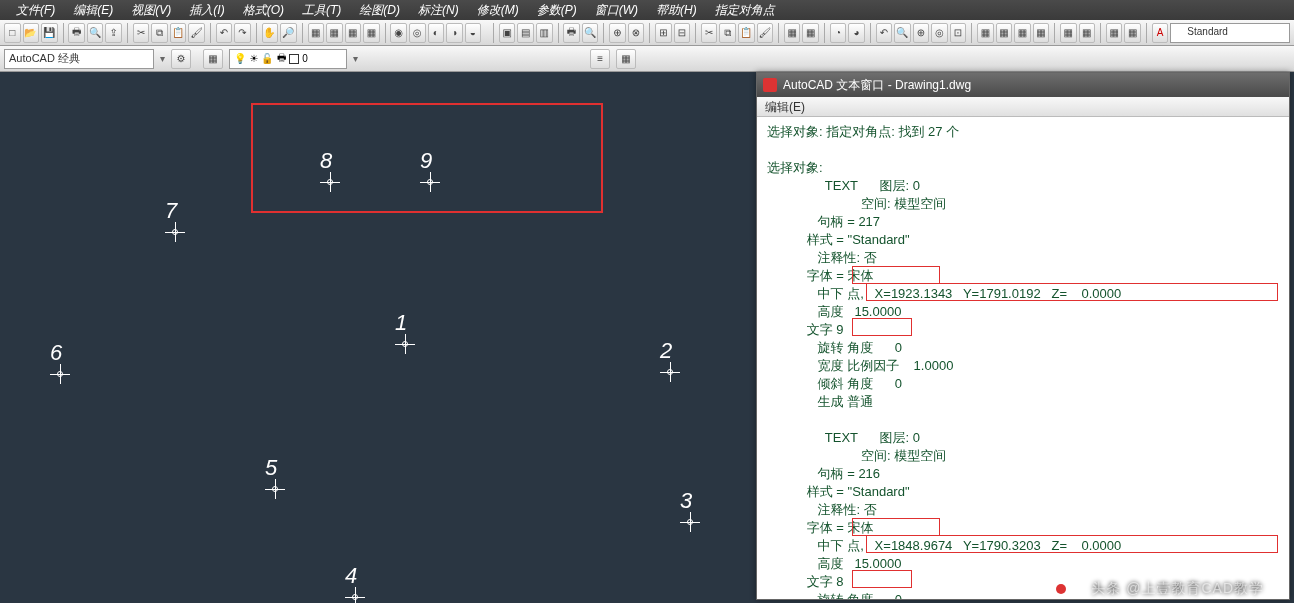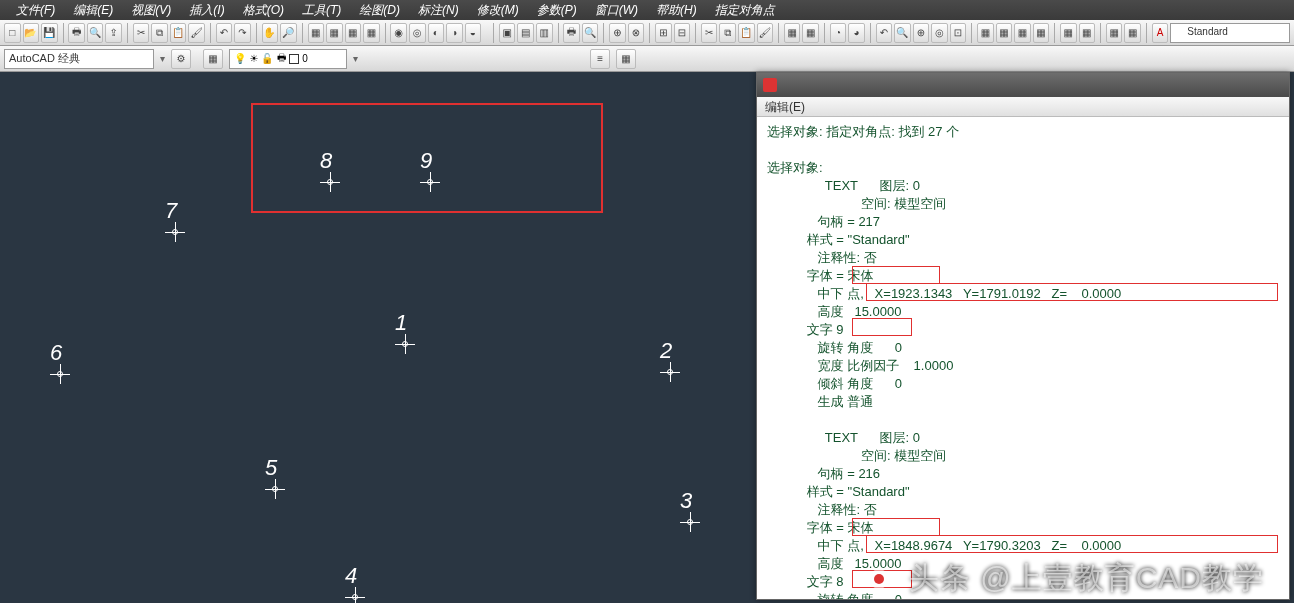--- a/index.html
+++ b/index.html
@@ -20,21 +20,21 @@
 .cad-point .cross::before { content:""; position:absolute; left:0; right:0; top:50%; height:1px; background:#fff; }
 .cad-point .cross::after { content:""; position:absolute; top:0; bottom:0; left:50%; width:1px; background:#fff; }
 .cad-point .cross i { position:absolute; left:50%; top:50%; width:6px; height:6px; border:1px solid #fff; border-radius:50%; transform:translate(-50%,-50%); }
 .red-box { position:absolute; border:2px solid #e03030; }
 .text-window { position:absolute; left:756px; top:72px; width:534px; height:528px; background:#fff; border:1px solid #666; box-shadow:0 0 6px rgba(0,0,0,.4); }
 .tw-title { height:24px; background:linear-gradient(#6e6e6e,#4a4a4a); color:#fff; font-size:12px; display:flex; align-items:center; padding:0 6px; gap:6px; }
 .tw-title .app-icon { width:14px; height:14px; background:#d33; border-radius:2px; display:inline-block; }
 .tw-menu { height:20px; background:linear-gradient(#f8f8f8,#e0e0e0); border-bottom:1px solid #bbb; font-size:12px; padding:2px 8px; color:#333; }
 .tw-body { padding:6px 10px; font-size:13px; line-height:18px; color:#14532d; font-family:SimSun,monospace; white-space:pre; overflow:hidden; position:relative; height:calc(100% - 44px); }
 .red-inline { position:absolute; border:1.5px solid #e03030; }
-.watermark { position:absolute; right:30px; bottom:4px; font-size:30px; color:rgba(255,255,255,.55); font-family:"Microsoft YaHei"; text-shadow:0 0 4px #000; letter-spacing:1px; display:flex; align-items:center; gap:20px; }
+.watermark { position:absolute; right:30px; bottom:4px; font-size:14px; color:rgba(255,255,255,.55); font-family:"Microsoft YaHei"; text-shadow:0 0 4px #000; letter-spacing:1px; display:flex; align-items:center; gap:20px; }
 .watermark .logo { width:20px; height:20px; background:rgba(255,255,255,.5); border-radius:50%; position:relative; }
 .watermark .logo::after { content:""; position:absolute; inset:5px; background:#d33; border-radius:50%; }
 </style>
 </head>
 <body>
 
 <div class="menubar">
 <span>文件(F)</span>
     <span>编辑(E)</span>
     <span>视图(V)</span>
@@ -175,20 +175,21 @@
         </span></div>
       <div class="cad-point" style="left: 345px; top: 491px;"><span>4</span><span class="cross">
           <i></i>
         </span></div>
     </div>
 </div>
 
 <div class="text-window">
   <div class="tw-title">
     <span class="app-icon"></span>
+    <span>AutoCAD 文本窗口 - Drawing1.dwg</span>
   </div>
   <div class="tw-menu">编辑(E)</div>
   <div class="tw-body" id="tw-body"><div style="position: relative; z-index: 0;">选择对象: 指定对角点: 找到 27 个
 
 选择对象:
                 TEXT      图层: 0
                           空间: 模型空间
               句柄 = 217
            样式 = "Standard"
               注释性: 否

